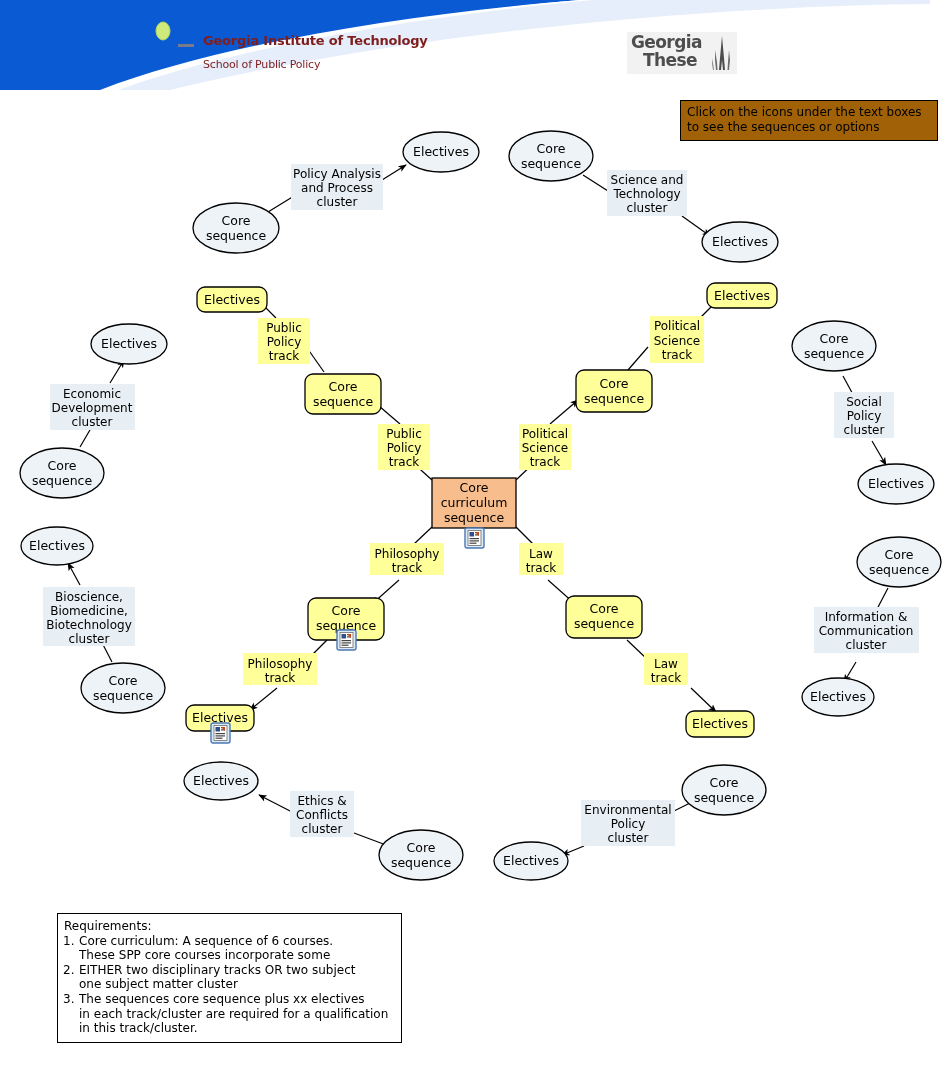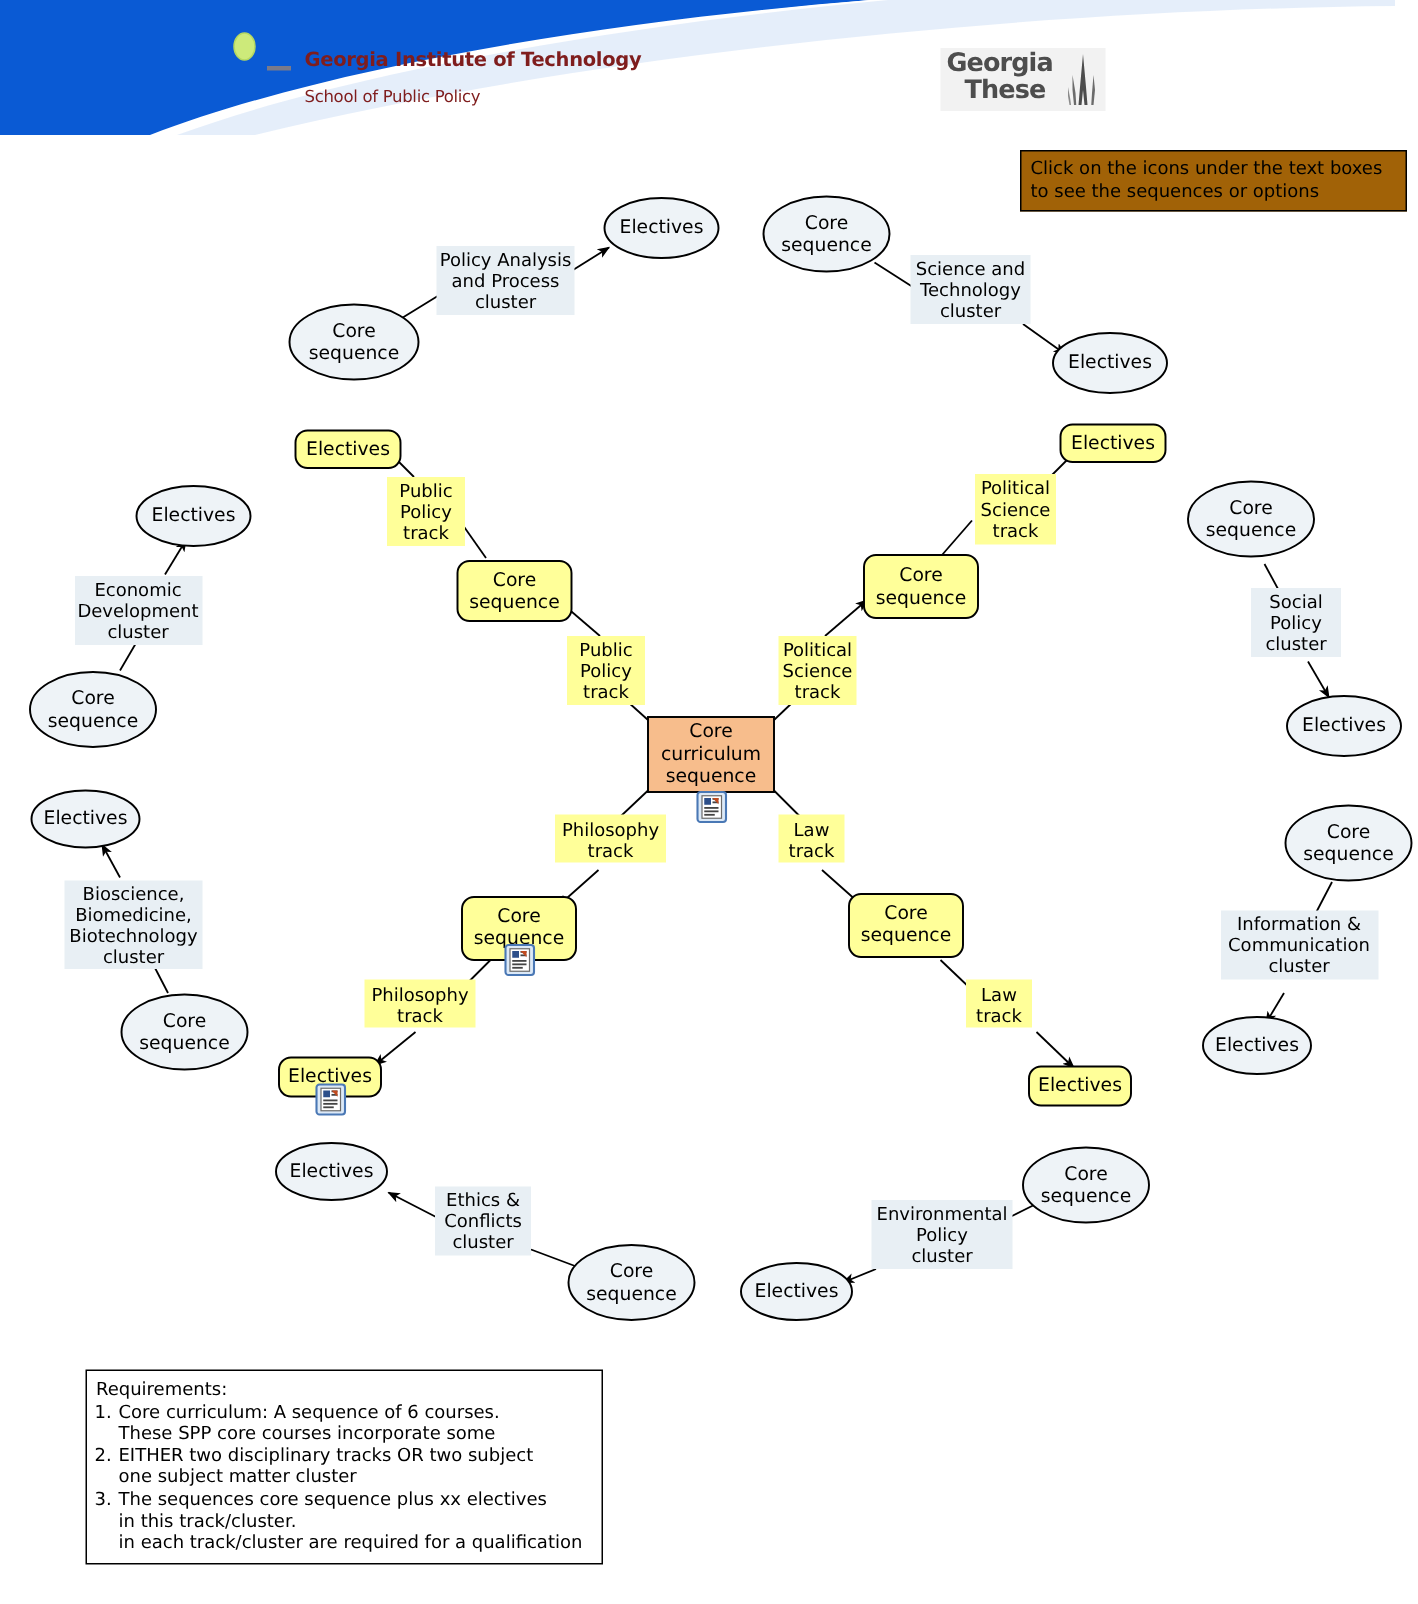--- a/index.html
+++ b/index.html
@@ -423,19 +423,19 @@
       <li>
         <span class="num">1.</span><span class="body">Core curriculum: A sequence of 6 courses.</span>
         <span class="cont">These SPP core courses incorporate some</span>
       </li>
       <li>
         <span class="num">2.</span><span class="body">EITHER two disciplinary tracks OR two subject</span>
         <span class="cont">one subject matter cluster</span>
       </li>
       <li>
         <span class="num">3.</span><span class="body">The sequences core sequence plus xx electives</span>
+        <span class="cont">in each track/cluster are required for a qualification</span>
         <span class="cont">in this track/cluster.</span>
-        <span class="cont">in each track/cluster are required for a qualification</span>
       </li>
     </ul>
   </div>
 
 </div>
 
 </body></html>

